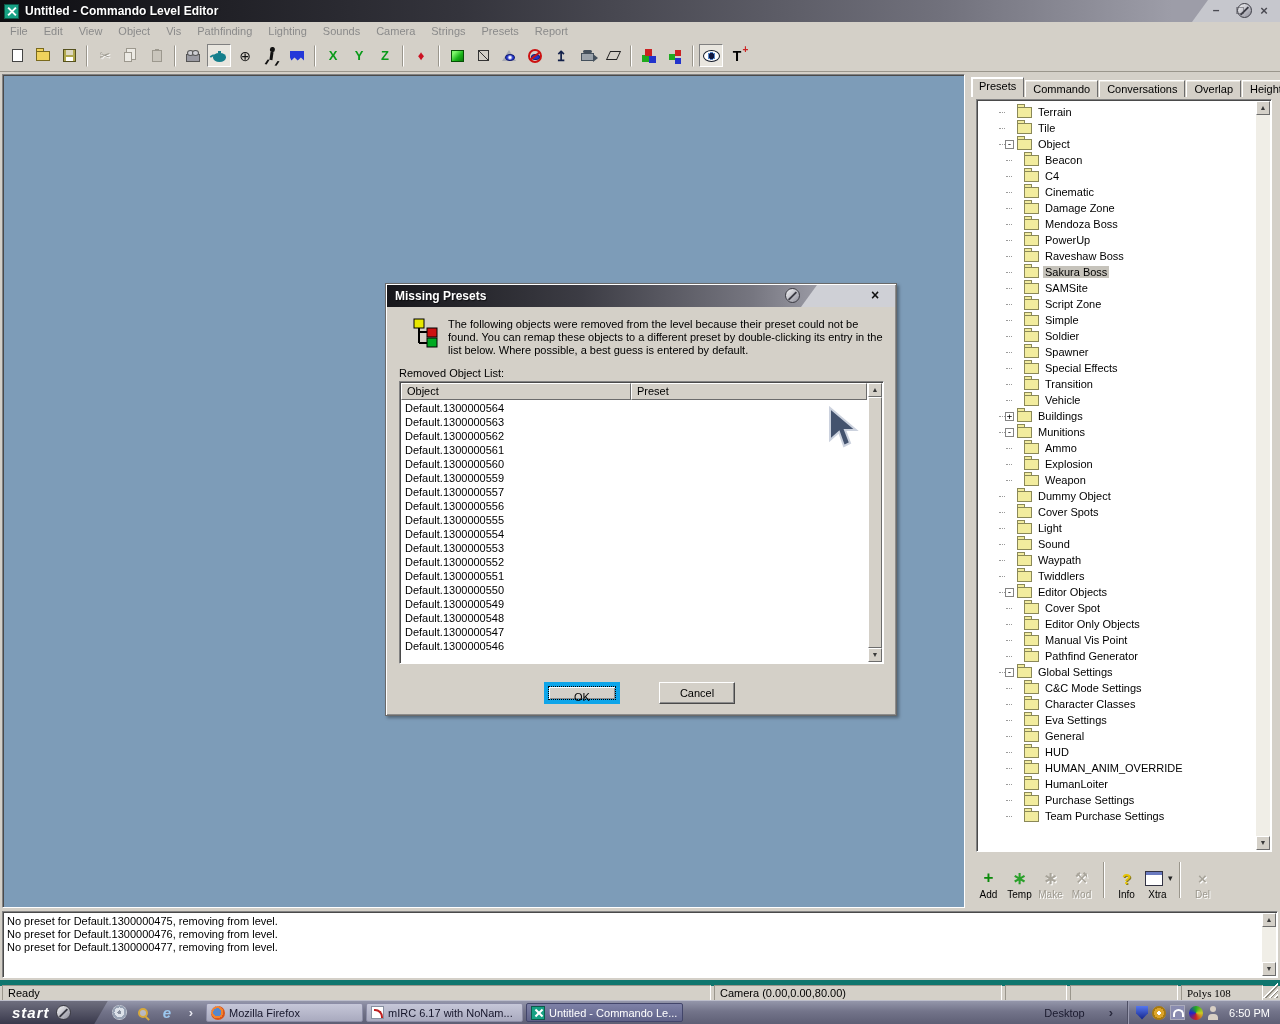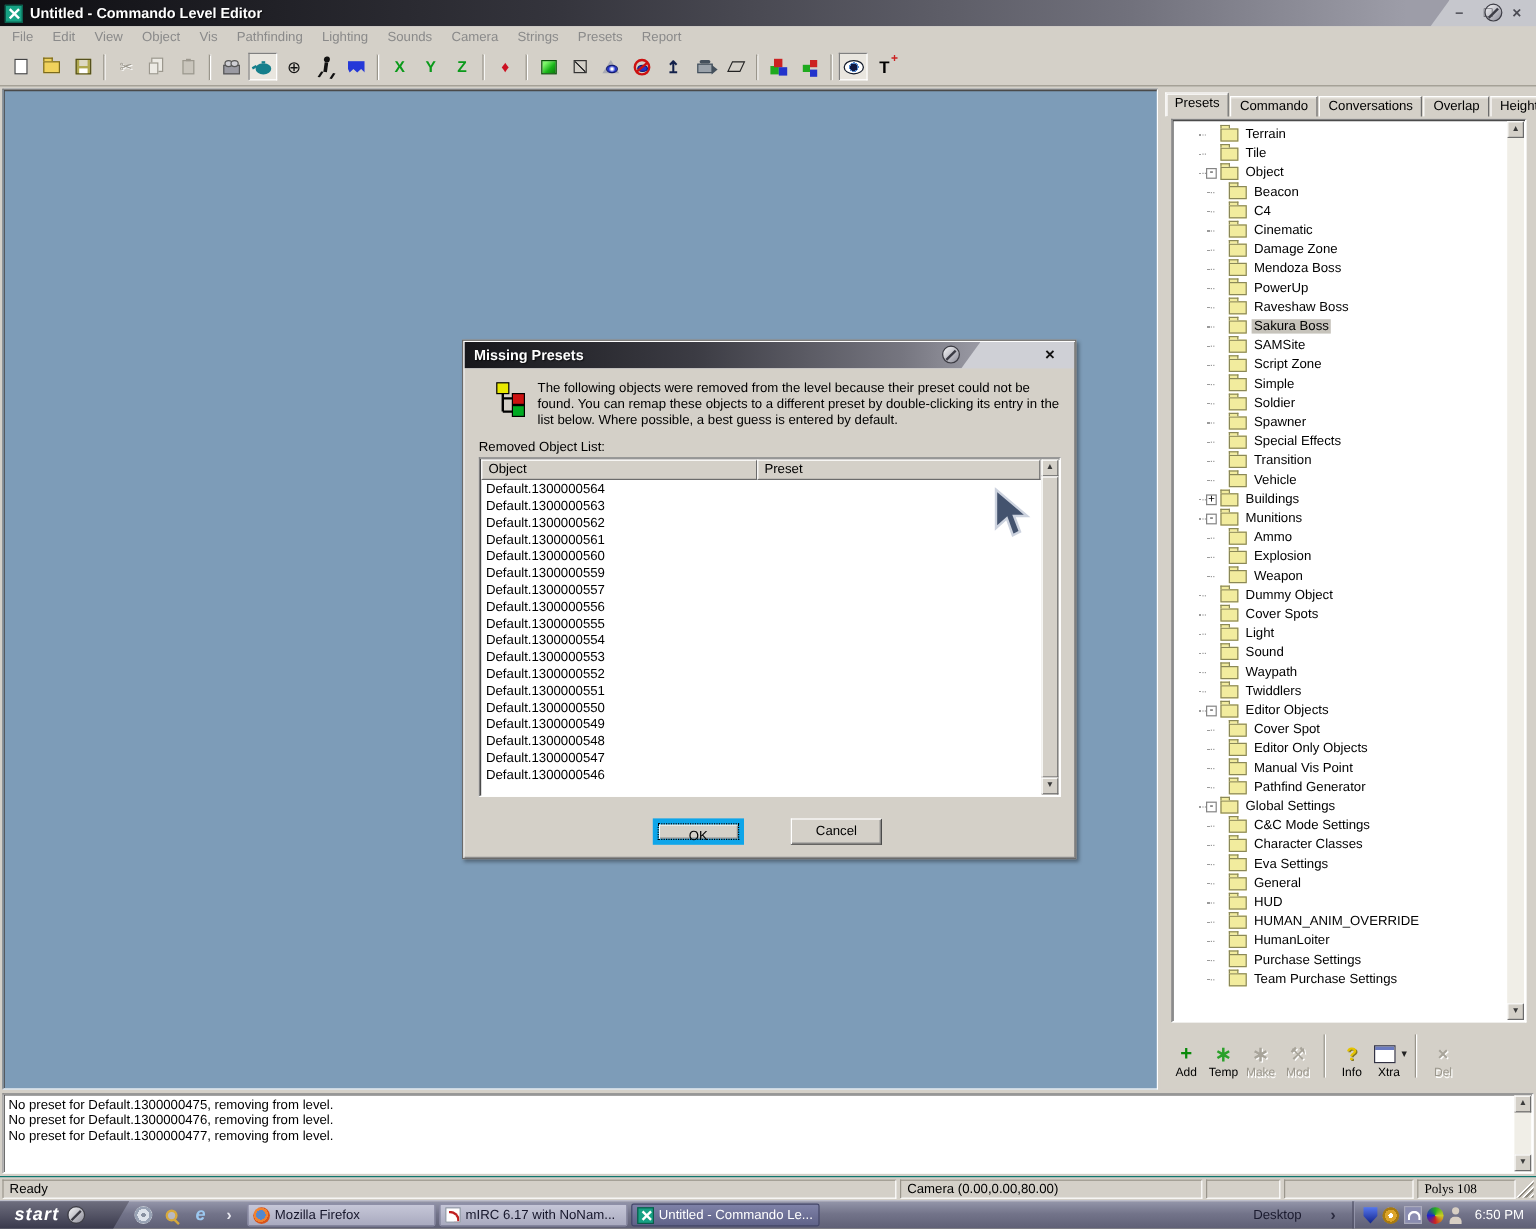--- a/index.html
+++ b/index.html
@@ -162,24 +162,24 @@
   #cursor{position:absolute;left:827px;top:406px;z-index:20;}
 
   
   #logarea{position:absolute;left:2px;top:911px;width:1276px;height:67px;background:#fff;
     border:1px solid;border-color:#828282 #fff #fff #828282;box-shadow:inset 1px 1px 0 #4a4a4a;}
   #loglines{position:absolute;left:4px;top:3px;right:18px;}
   .logline{height:13px;line-height:13px;white-space:nowrap;}
 
   
   #statusbar{position:absolute;left:0;top:980px;width:1280px;height:20px;background:#d4d0c8;display:flex;align-items:center;
-    padding:2px 2px 2px 2px;border-top:1px solid #0f766e;}
+    padding:2px 2px 2px 2px;border-top:6px solid #0f766e;}
   .spane{height:16px;border:1px solid;border-color:#9a968c #fff #fff #9a968c;padding:1px 5px;margin-right:3px;white-space:nowrap;overflow:hidden;}
   #sp-ready{flex:1;}
-  #sp-camera{width:252px;} #sp-e1{width:62px;} #sp-e2{width:108px;} #sp-polys{width:82px;margin-right:0;font-family:Liberation Serif, serif;}
+  #sp-camera{width:288px;} #sp-e1{width:62px;} #sp-e2{width:108px;} #sp-polys{width:82px;margin-right:0;font-family:Liberation Serif, serif;}
   #grip{width:15px;height:15px;align-self:flex-end;
     background:linear-gradient(135deg,transparent 50%,#fff 50%,#fff 56%,#8c887e 56%,#8c887e 62%,transparent 62%,transparent 68%,#fff 68%,#fff 74%,#8c887e 74%,#8c887e 80%,transparent 80%,transparent 86%,#fff 86%,#fff 92%,#8c887e 92%);}
 
   
   #taskbar{position:absolute;left:0;top:1000px;width:1280px;height:24px;
     background:linear-gradient(#9496aa,#73748a 45%,#5e5f75);border-top:1px solid #bdbecb;display:flex;align-items:center;}
   #startbtn{width:108px;height:24px;background:linear-gradient(#6e6e7e,#37374a);
     clip-path:polygon(0 0,100% 0,calc(100% - 14px) 100%,0 100%);display:flex;align-items:center;padding-left:12px;gap:6px;flex:none;}
   #start-label{color:#fff;font-weight:bold;font-style:italic;font-size:15px;letter-spacing:1px;}
   #quicklaunch{display:flex;align-items:center;gap:6px;margin:0 6px 0 2px;flex:none;}

